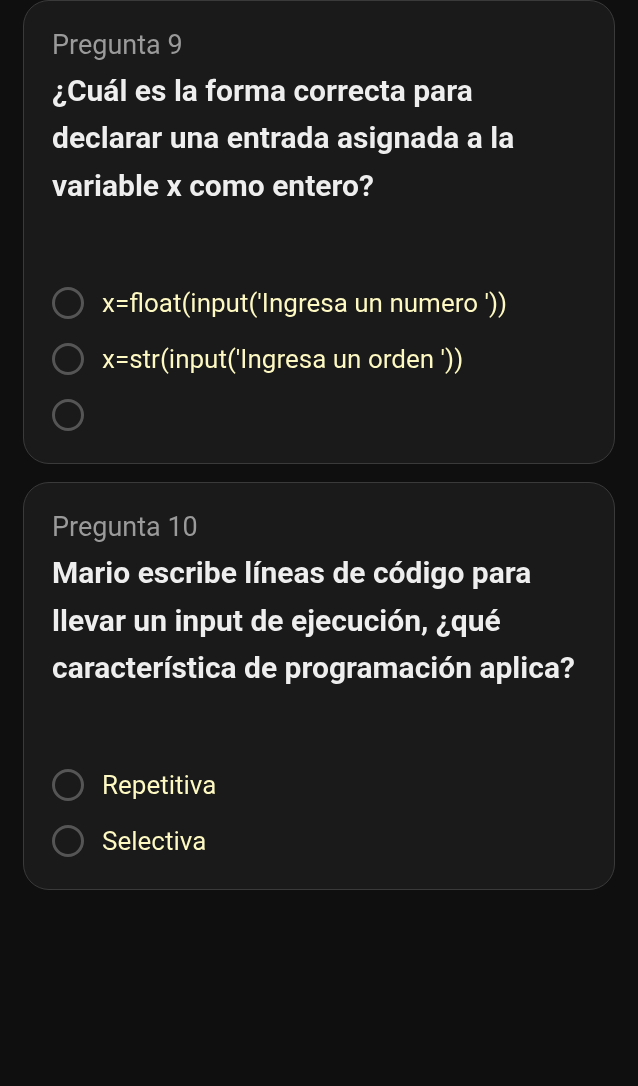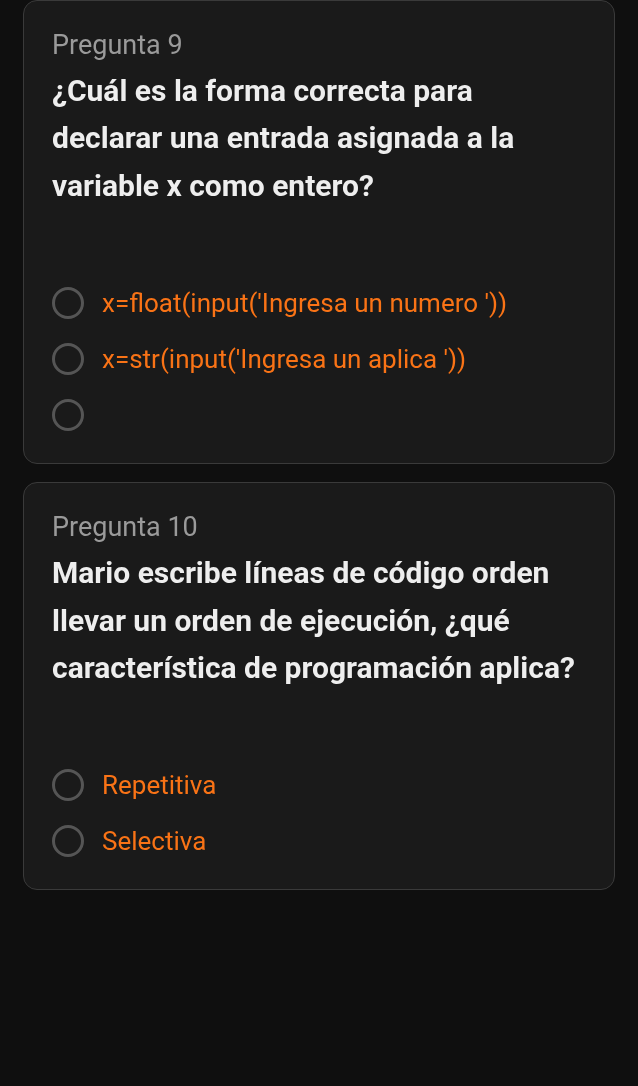--- a/index.html
+++ b/index.html
@@ -9,21 +9,21 @@
     }
     body {
       background-color: #0f0f0f;
       font-family: -apple-system, BlinkMacSystemFont, 'Segoe UI', Roboto, Helvetica, Arial, sans-serif;
       padding: 0 23px 20px 23px;
       width: 638px;
     }
     .question-card {
       background-color: #1a1a1a;
       border: 1px solid #3a3a3a;
-      border-radius: 14px;
+      border-radius: 26px;
       padding: 28px 28px 32px 28px;
       margin-bottom: 18px;
     }
     .question-label {
       color: #9a9a9a;
       font-size: 27px;
       font-weight: 400;
       margin-bottom: 6px;
     }
     .question-text {
@@ -45,50 +45,50 @@
       cursor: pointer;
     }
     .radio-circle {
       width: 32px;
       height: 32px;
       border: 3px solid #555555;
       border-radius: 50%;
       flex-shrink: 0;
     }
     .option-text {
-      color: #f97316;
+      color: #fef9c3;
       font-size: 26px;
       font-weight: 400;
       line-height: 1.2;
     }
   </style>
 </head>
 <body>
 
 <div class="question-card">
   <div class="question-label">Pregunta 9</div>
   <div class="question-text">¿Cuál es la forma correcta para declarar una entrada asignada a la variable x como entero?</div>
   <div class="options">
     <div class="option">
       <div class="radio-circle"></div>
       <div class="option-text">x=float(input('Ingresa un numero '))</div>
     </div>
     <div class="option">
       <div class="radio-circle"></div>
-      <div class="option-text">x=str(input('Ingresa un aplica '))</div>
+      <div class="option-text">x=str(input('Ingresa un orden '))</div>
     </div>
     <div class="option">
       <div class="radio-circle"></div>
     </div>
   </div>
 </div>
 
 <div class="question-card">
   <div class="question-label">Pregunta 10</div>
-  <div class="question-text">Mario escribe líneas de código orden llevar un orden de ejecución, ¿qué característica de programación aplica?</div>
+  <div class="question-text">Mario escribe líneas de código para llevar un input de ejecución, ¿qué característica de programación aplica?</div>
   <div class="options">
     <div class="option">
       <div class="radio-circle"></div>
       <div class="option-text">Repetitiva</div>
     </div>
     <div class="option">
       <div class="radio-circle"></div>
       <div class="option-text">Selectiva</div>
     </div>
   </div>

